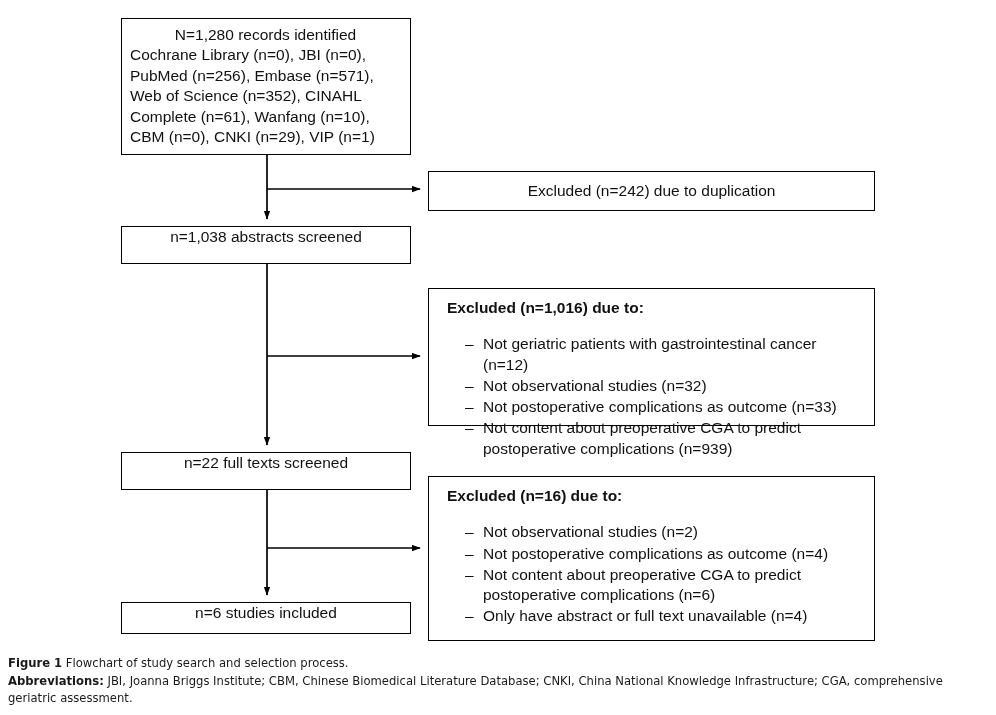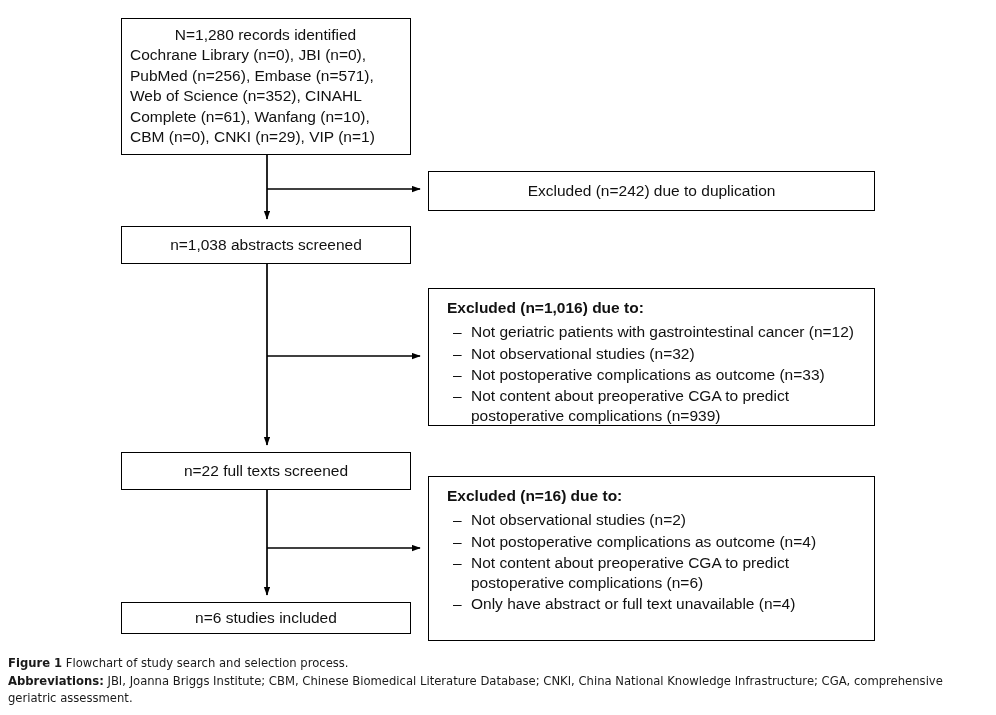--- a/index.html
+++ b/index.html
@@ -42,21 +42,20 @@
     height: 137px;
     padding: 6px 9px 4px 8px;
     text-align: left;
   }
   .box-sources .first-line {
     text-align: center;
   }
 
   .box-single {
     display: flex;
-    align-items: center;
     justify-content: center;
     text-align: center;
   }
   .box-abstracts { left: 121px; top: 226px;  width: 290px; height: 38px; }
   .box-fulltext  { left: 121px; top: 452px;  width: 290px; height: 38px; }
   .box-included  { left: 121px; top: 602px;  width: 290px; height: 32px; }
 
   
   .box-excl1 {
     left: 428px; top: 171px; width: 447px; height: 40px;
@@ -66,21 +65,21 @@
   .box-excl2 { left: 428px; top: 288px; width: 447px; height: 138px; padding: 9px 8px 6px 18px; }
   .box-excl3 { left: 428px; top: 476px; width: 447px; height: 165px; padding: 9px 8px 12px 18px; }
 
   .excl-title {
     font-weight: bold;
     margin-bottom: 1px;
     font-size: 15.5px;
   }
   .excl-list {
     list-style: none;
-    margin: 4px;
+    margin: 16px;
     padding: 0;
   }
   .excl-list li {
     position: relative;
     padding-left: 20px;
     margin: 0 0 0.5px 0;
     font-size: 15.5px;
     line-height: 1.33;
   }
   .excl-list li::before {

